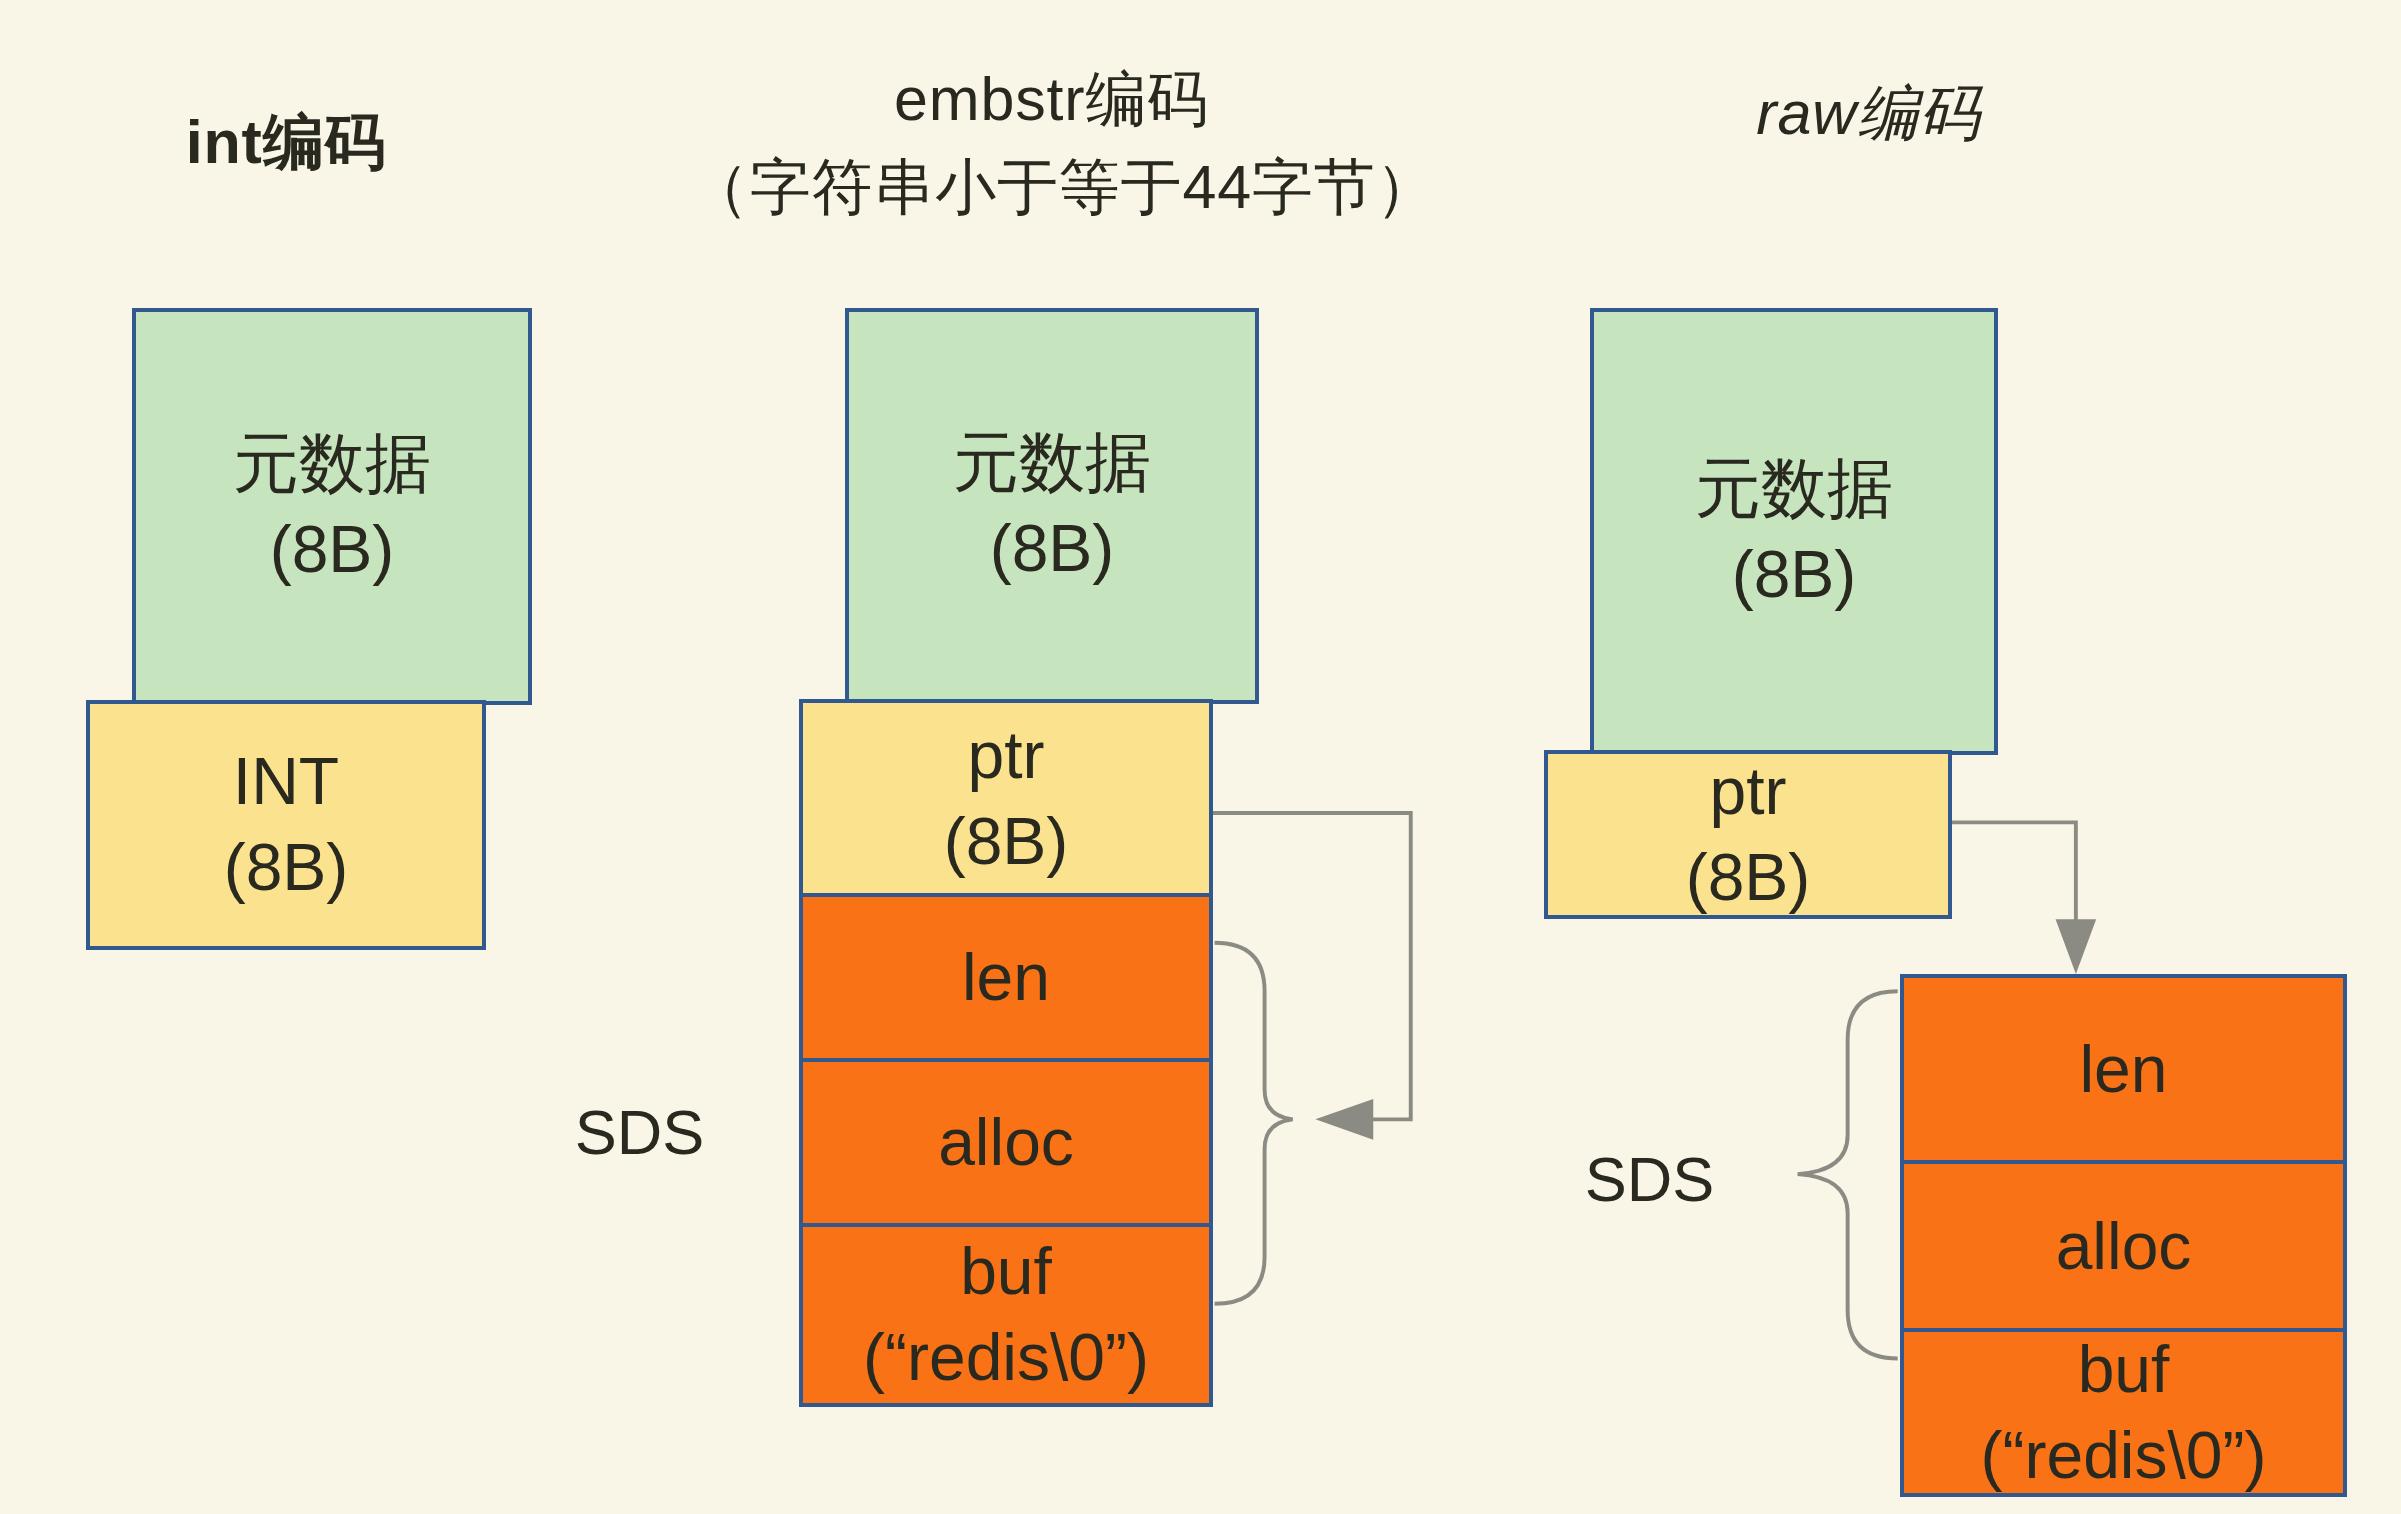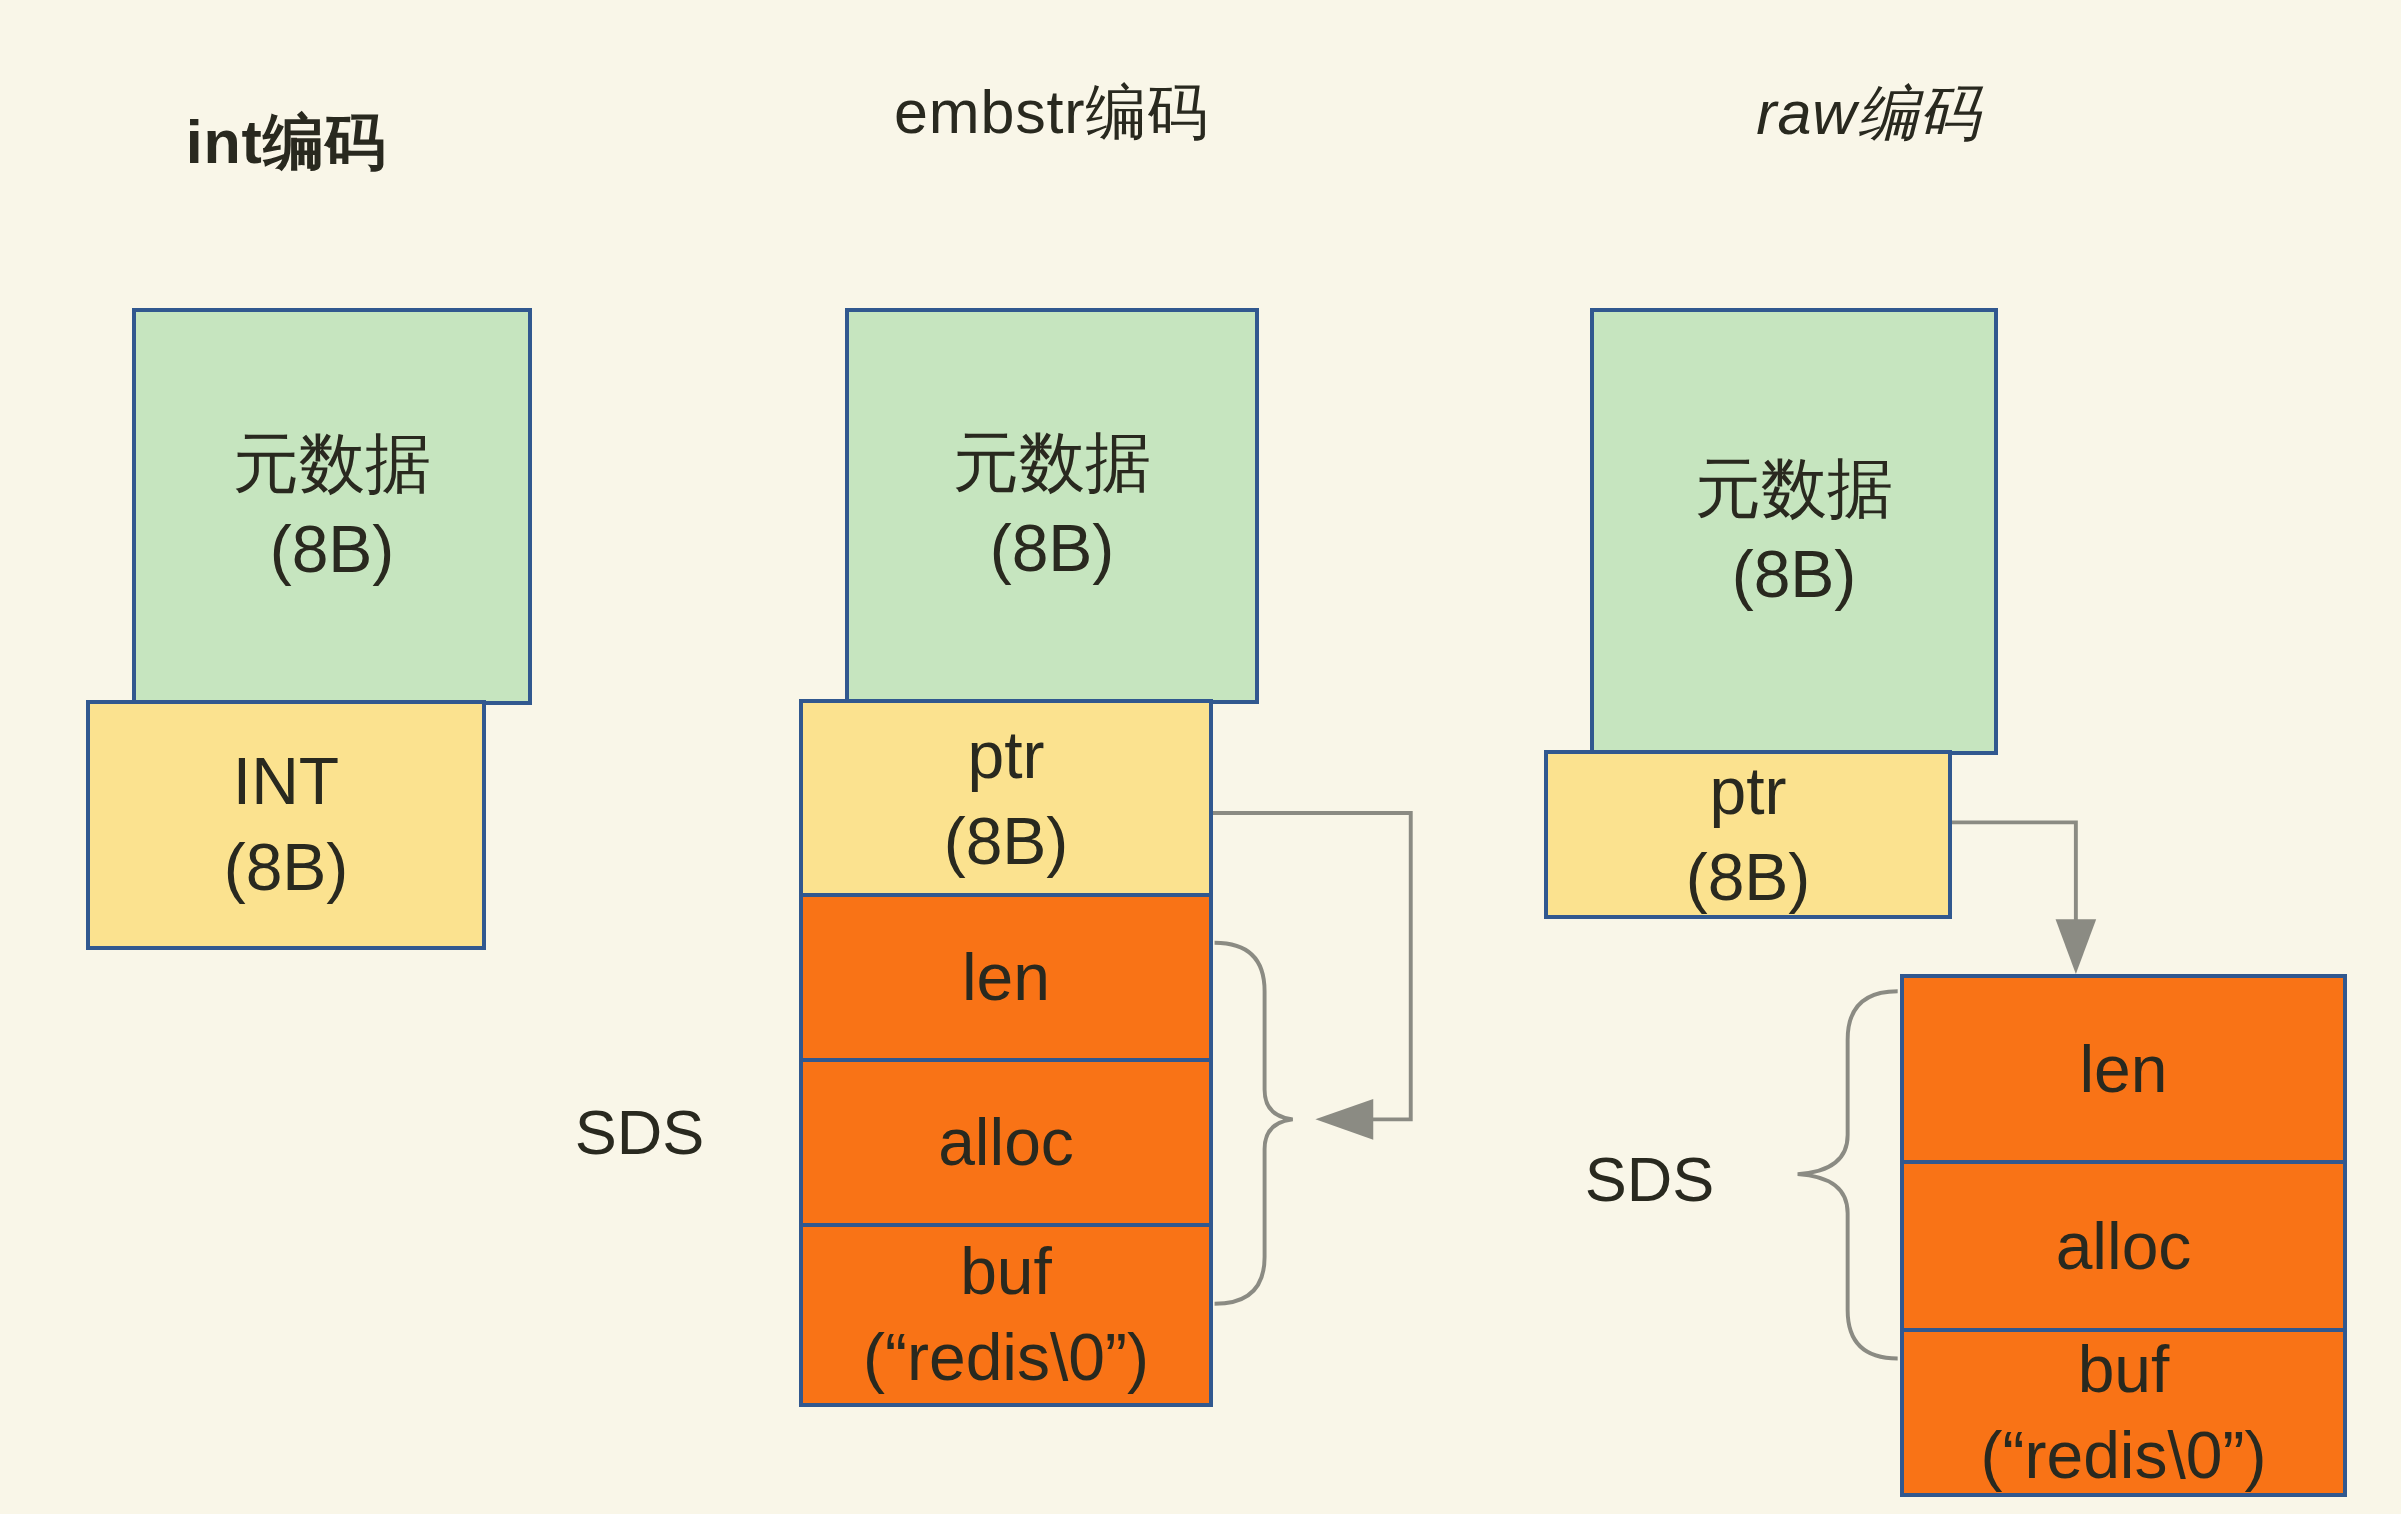--- a/index.html
+++ b/index.html
@@ -52,22 +52,23 @@
 </style>
 </head>
 <body>
 
 <div class="canvas">
 
   <div class="hdr" style="left:86px;top:98px;width:400px;font-weight:bold;">
     <div>int编码</div>
   </div>
 
-  <div class="hdr" style="left:688px;top:68px;width:727px;">
+  <div class="hdr" style="left:688px;top:55px;width:727px;">
     <div>embstr编码</div>
+    <div>（字符串小于等于44字节）</div>
   </div>
 
   <div class="hdr" style="left:1512px;top:69px;width:713px;font-style:italic;">
     <div>raw编码</div>
   </div>
 
   <svg class="connectors" viewBox="0 0 3072 1938">
 
     <path class="wire" d="M 1552 1040 L 1805 1040 L 1805 1432 L 1700 1432"></path>
     <polygon class="head" points="1683,1432 1757,1406 1757,1458"></polygon>

